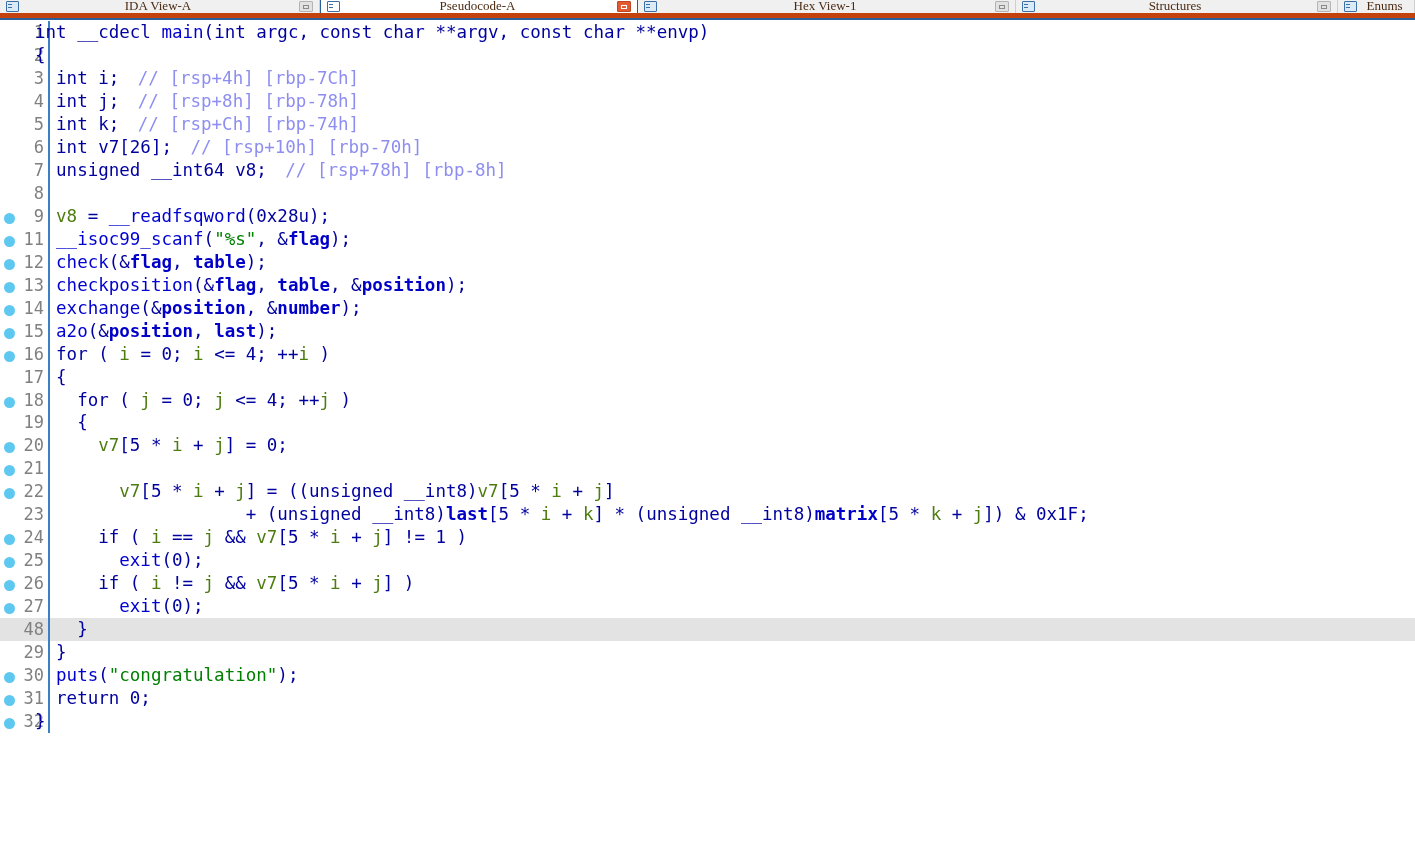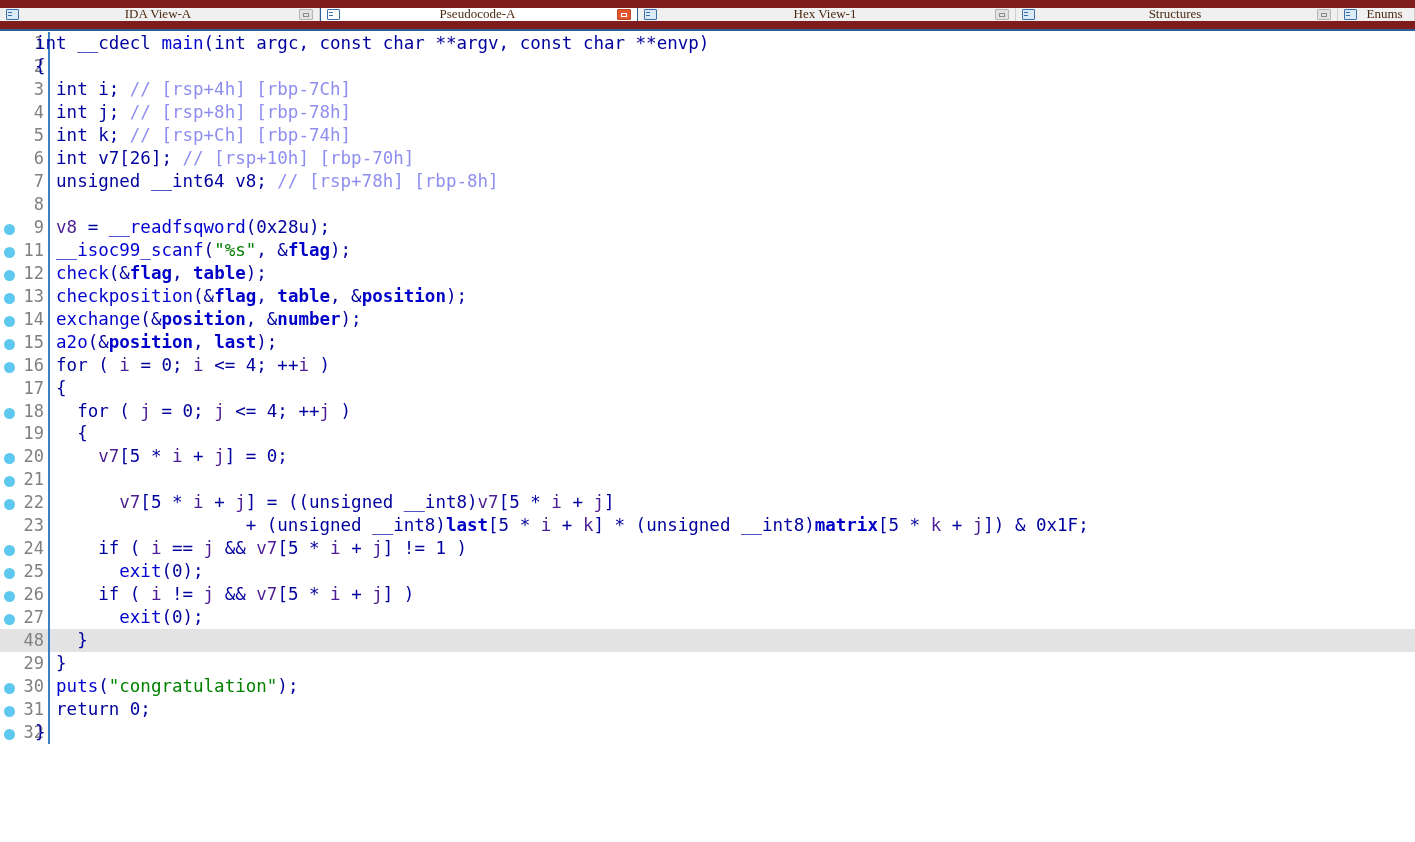--- a/index.html
+++ b/index.html
@@ -11,25 +11,25 @@
   body {
     width: 1415px;
     height: 842px;
     overflow: hidden;
     font-family: "DejaVu Sans Mono", "Liberation Mono", monospace;
   }
 
   
   .tabbar {
     position: relative;
-    height: 31px;
-    background: #7f1d1d;
+    height: 20px;
+    background: #c2410c;
     border-bottom: 2px solid #2a6099;
     display: flex;
-    align-items: center;
+    align-items: flex-start;
     font-family: "Liberation Serif", "DejaVu Serif", serif;
     overflow: hidden;
     box-sizing: border-box;
   }
   .tab {
     position: relative;
     height: 13px;
     display: flex;
     align-items: center;
     box-sizing: border-box;
@@ -149,25 +149,25 @@
     background: #3b7fc4;
   }
   .src {
     position: absolute;
     left: 35px;
     top: 0;
   }
 
   
   .kw   { color: #00009e; }          
-  .cmt  { color: #8e8ef0; }          
+  .cmt  { color: #8e8ef0; margin-left: 8px; }          
   .str  { color: #008000; }          
   .fn   { color: #0000d0; }          
   .glb  { color: #0000c8; font-weight: bold; } 
-  .lvar { color: #4c1d95; }          
+  .lvar { color: #4d7c0f; }          
 </style>
 </head>
 <body>
 
 <div class="tabbar" id="tabbar">
     <div class="tab" style="width: 320px;">
       <span class="tab-icon blue-solid"></span>
       <span class="tab-label">IDA View-A</span>
       <span class="tab-btn"></span>
     </div>

